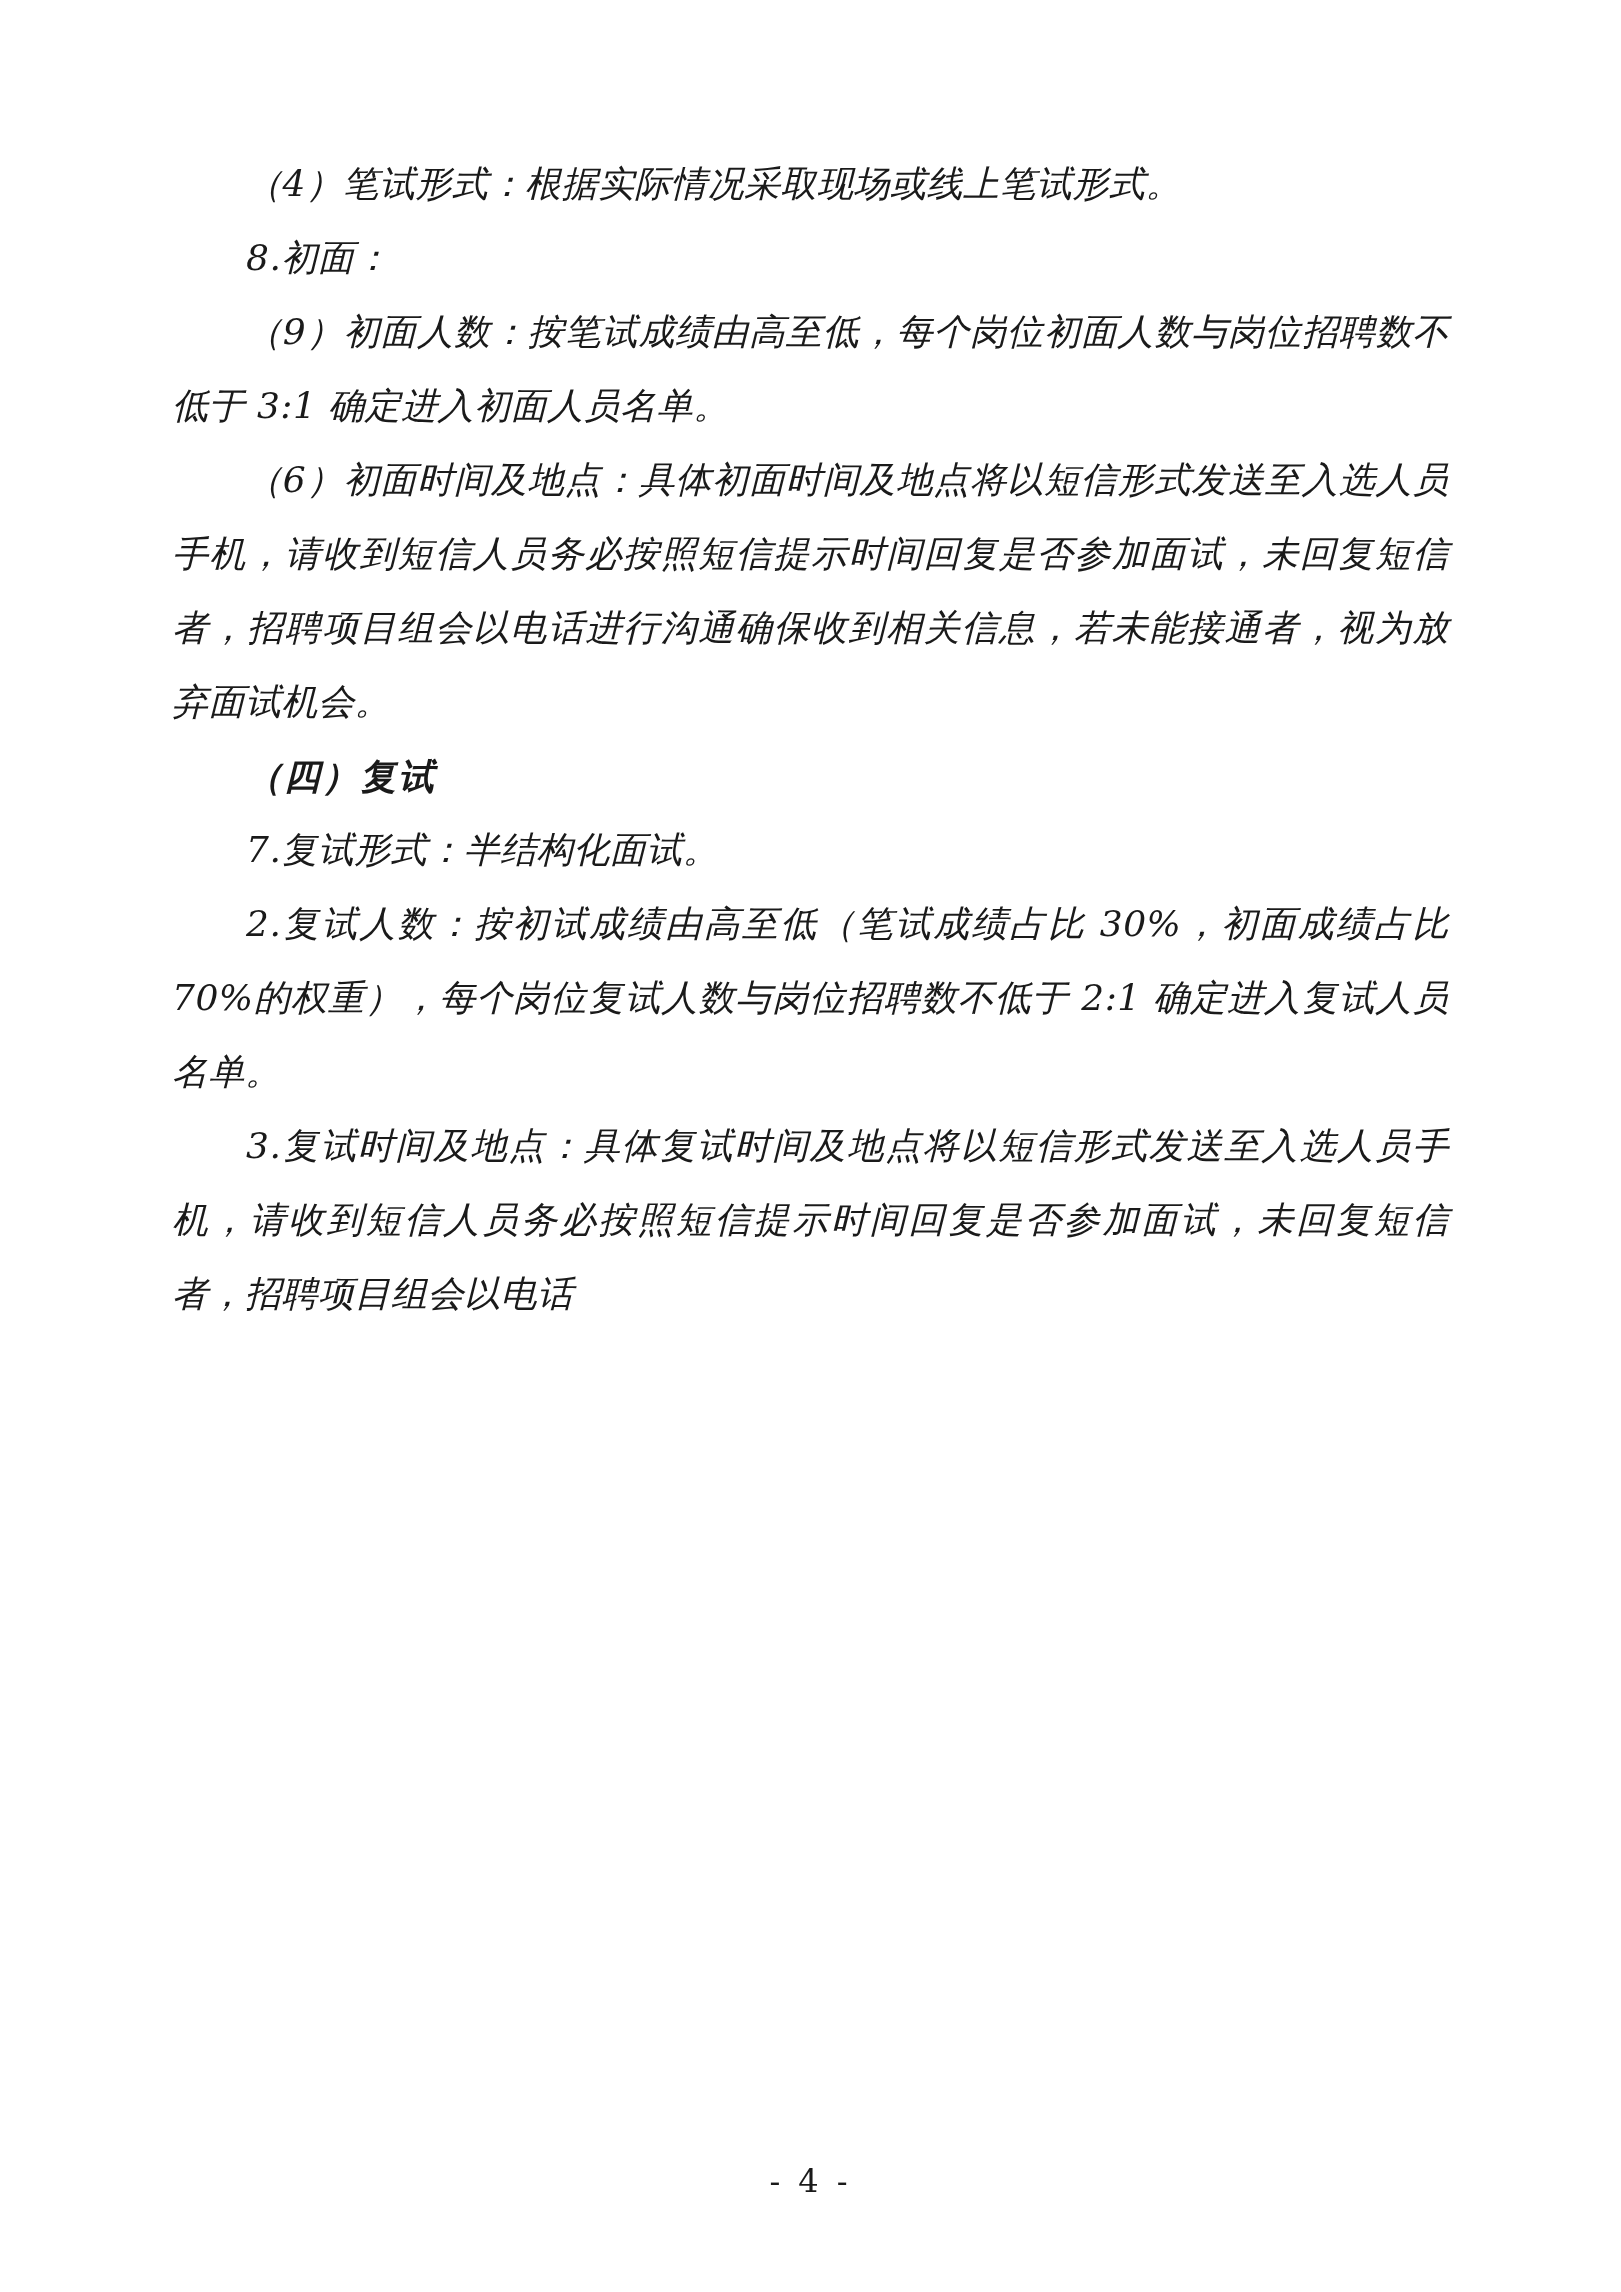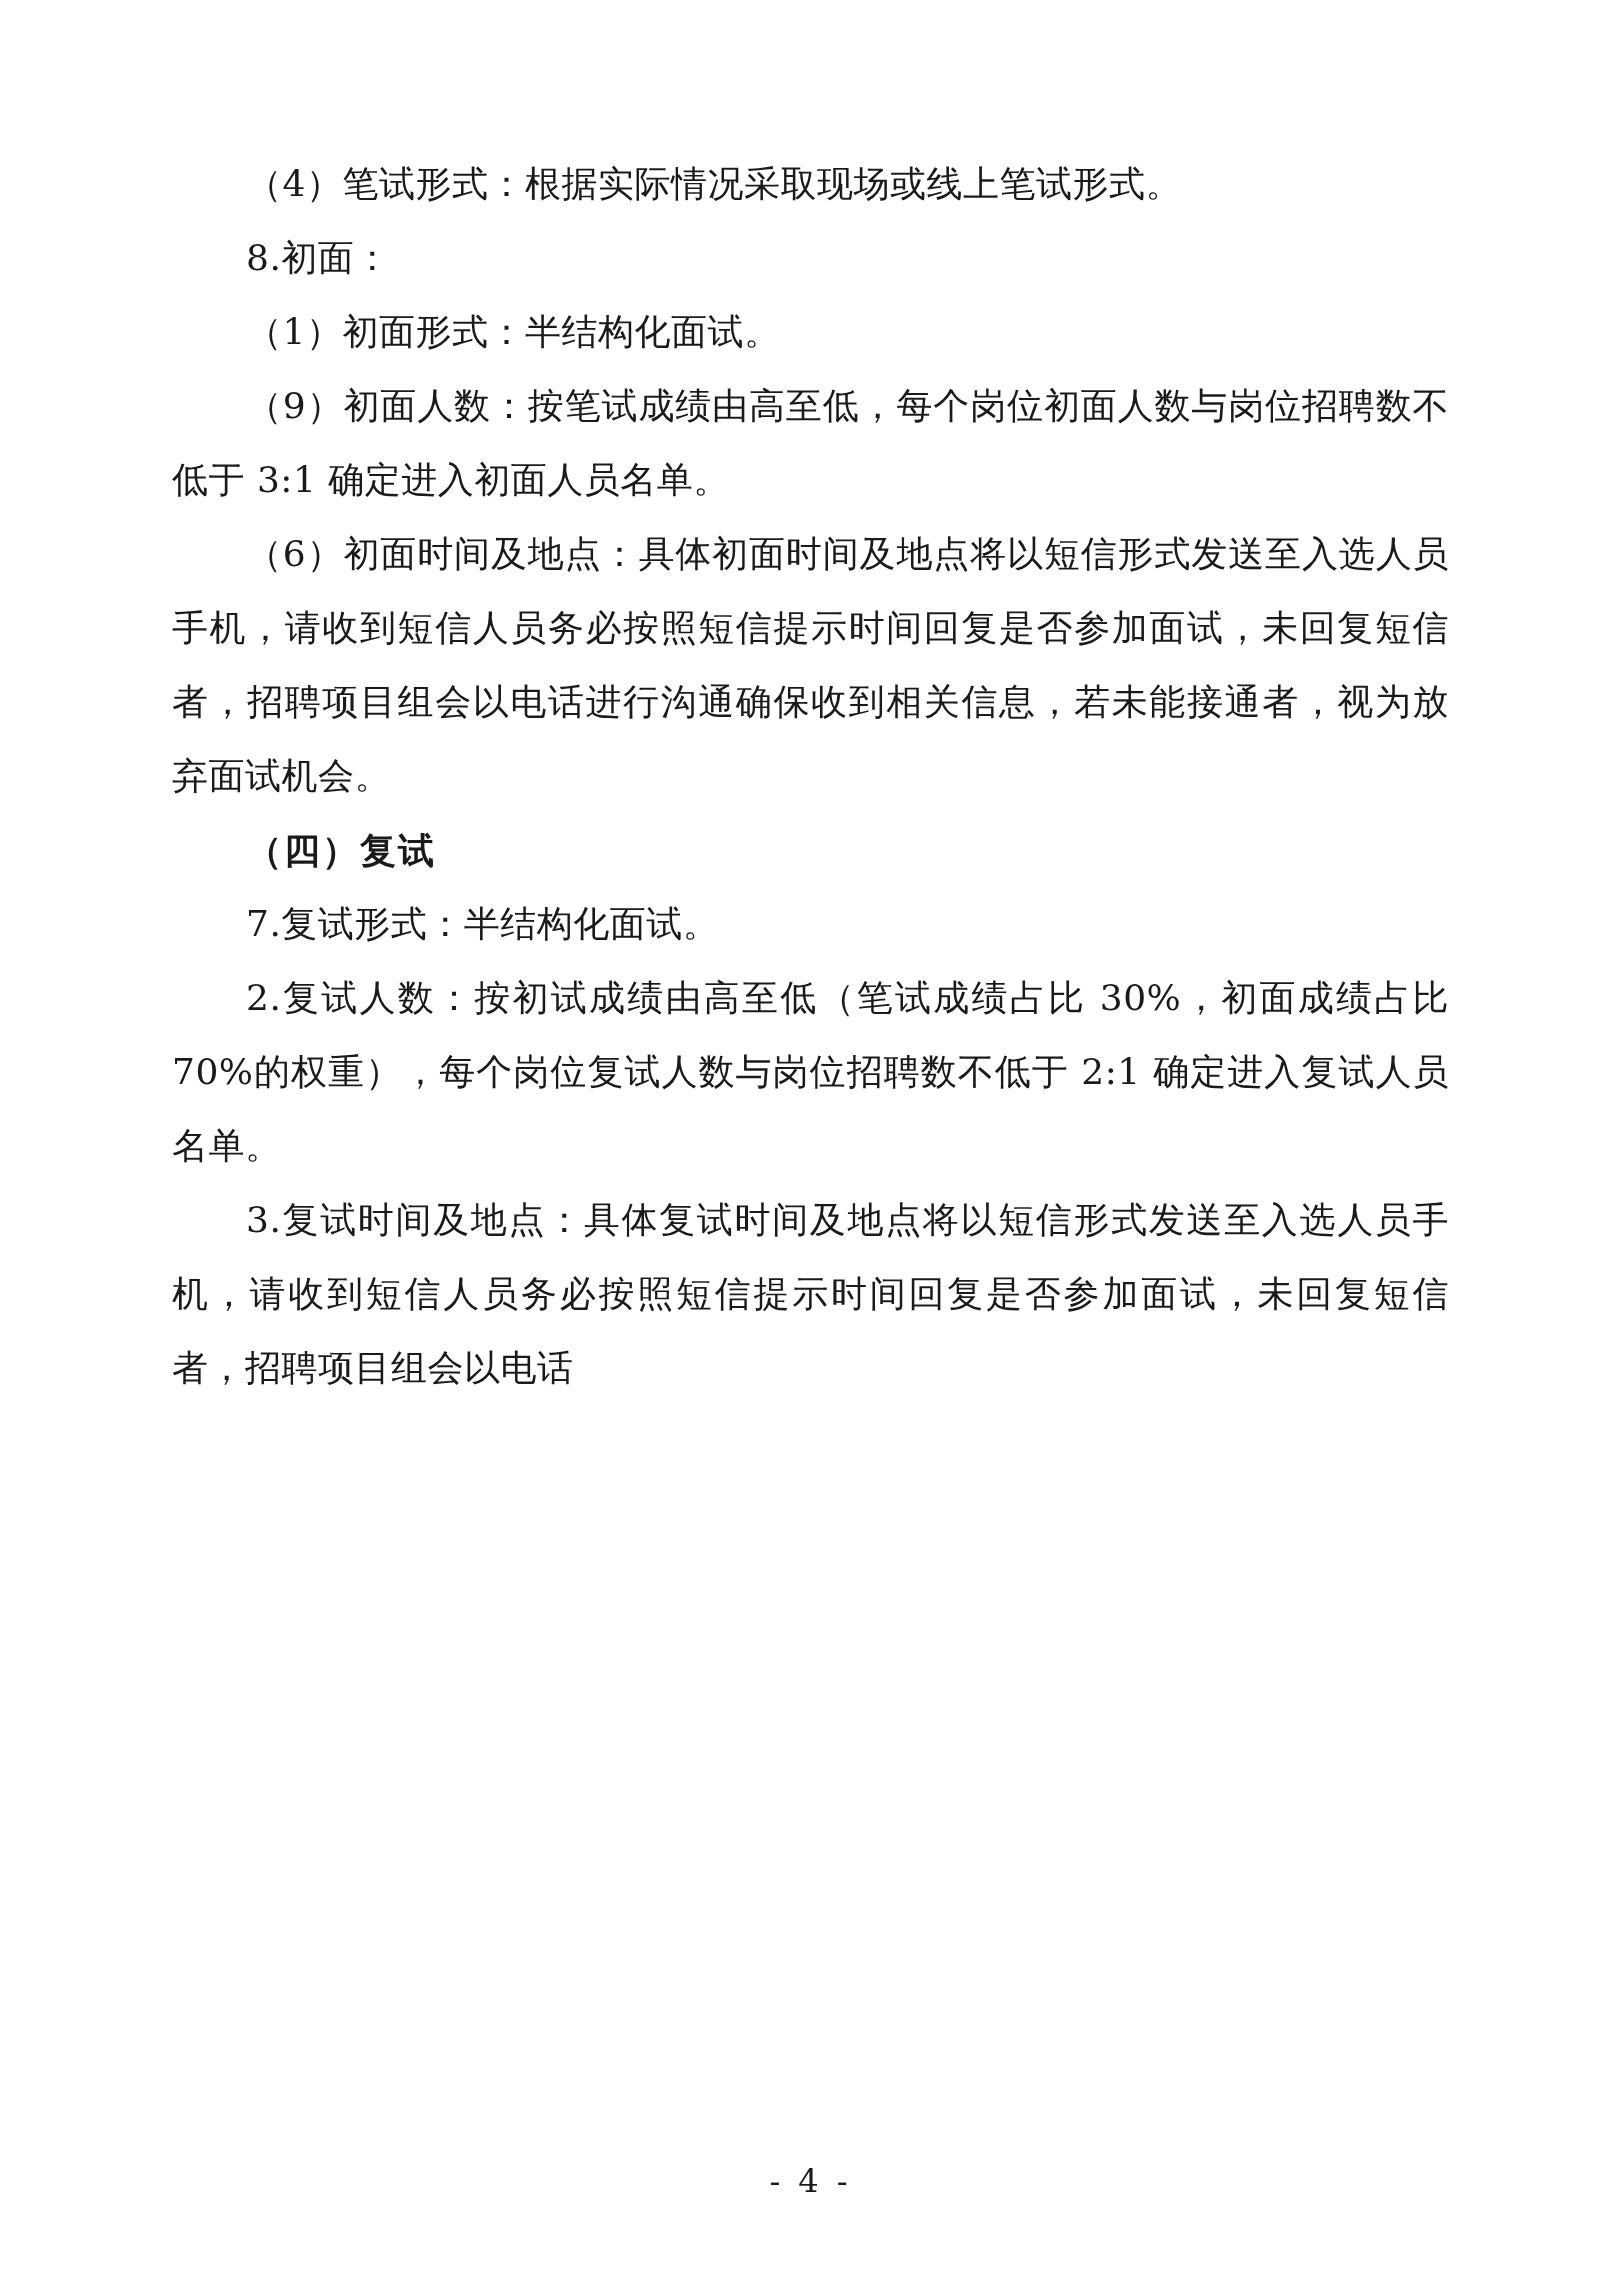--- a/index.html
+++ b/index.html
@@ -31,20 +31,21 @@
     text-justify: inter-ideograph;
     letter-spacing: 0.5px;
   }
   .para {
     margin: 0;
     text-indent: 74px;
     font-size: 36px;
     line-height: 74px;
     text-align: justify;
     text-justify: inter-ideograph;
+    font-style: italic;
   }
   .para.heading {
     font-weight: bold;
     letter-spacing: 2px;
   }
   .footer {
     position: absolute;
     left: 0;
     right: 0;
     bottom: 93px;
@@ -55,21 +56,20 @@
     letter-spacing: 3.9px;
   }
 </style>
 </head>
 <body>
 
 <div class="page">
   <div class="body-text">
     <p class="para">（4）笔试形式：根据实际情况采取现场或线上笔试形式。</p>
     <p class="para">8.初面：</p>
-    <p class="para">（1）初面形式：半结构化面试。</p>
     <p class="para">（9）初面人数：按笔试成绩由高至低，每个岗位初面人数与岗位招聘数不低于 3:1 确定进入初面人员名单。</p>
     <p class="para">（6）初面时间及地点：具体初面时间及地点将以短信形式发送至入选人员手机，请收到短信人员务必按照短信提示时间回复是否参加面试，未回复短信者，招聘项目组会以电话进行沟通确保收到相关信息，若未能接通者，视为放弃面试机会。</p>
     <p class="para heading">（四）复试</p>
     <p class="para">7.复试形式：半结构化面试。</p>
     <p class="para">2.复试人数：按初试成绩由高至低（笔试成绩占比 30%，初面成绩占比 70%的权重），每个岗位复试人数与岗位招聘数不低于 2:1 确定进入复试人员名单。</p>
     <p class="para">3.复试时间及地点：具体复试时间及地点将以短信形式发送至入选人员手机，请收到短信人员务必按照短信提示时间回复是否参加面试，未回复短信者，招聘项目组会以电话</p>
   </div>
   <div class="footer">- 4 -</div>
 </div>
 

